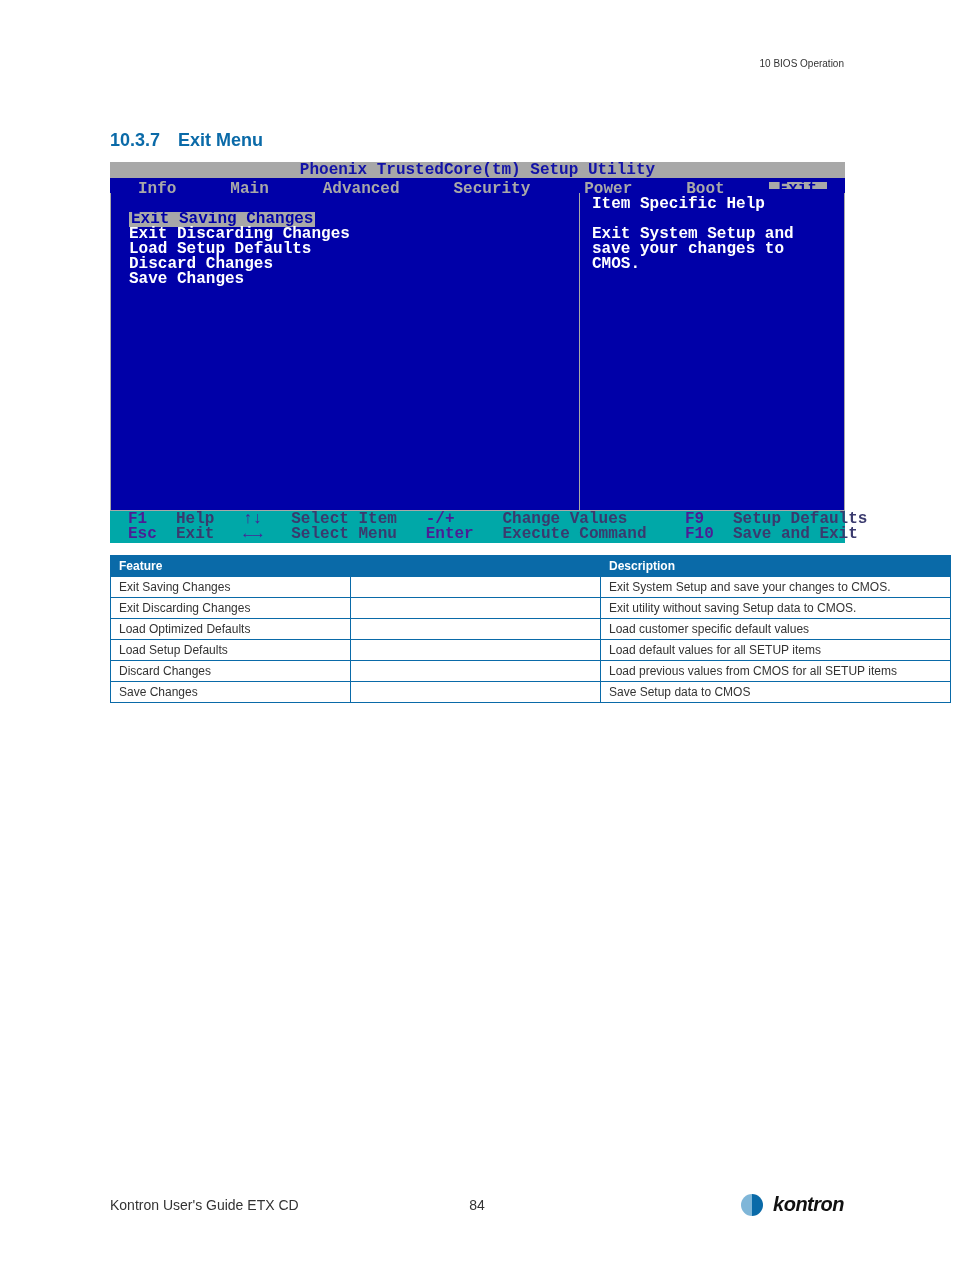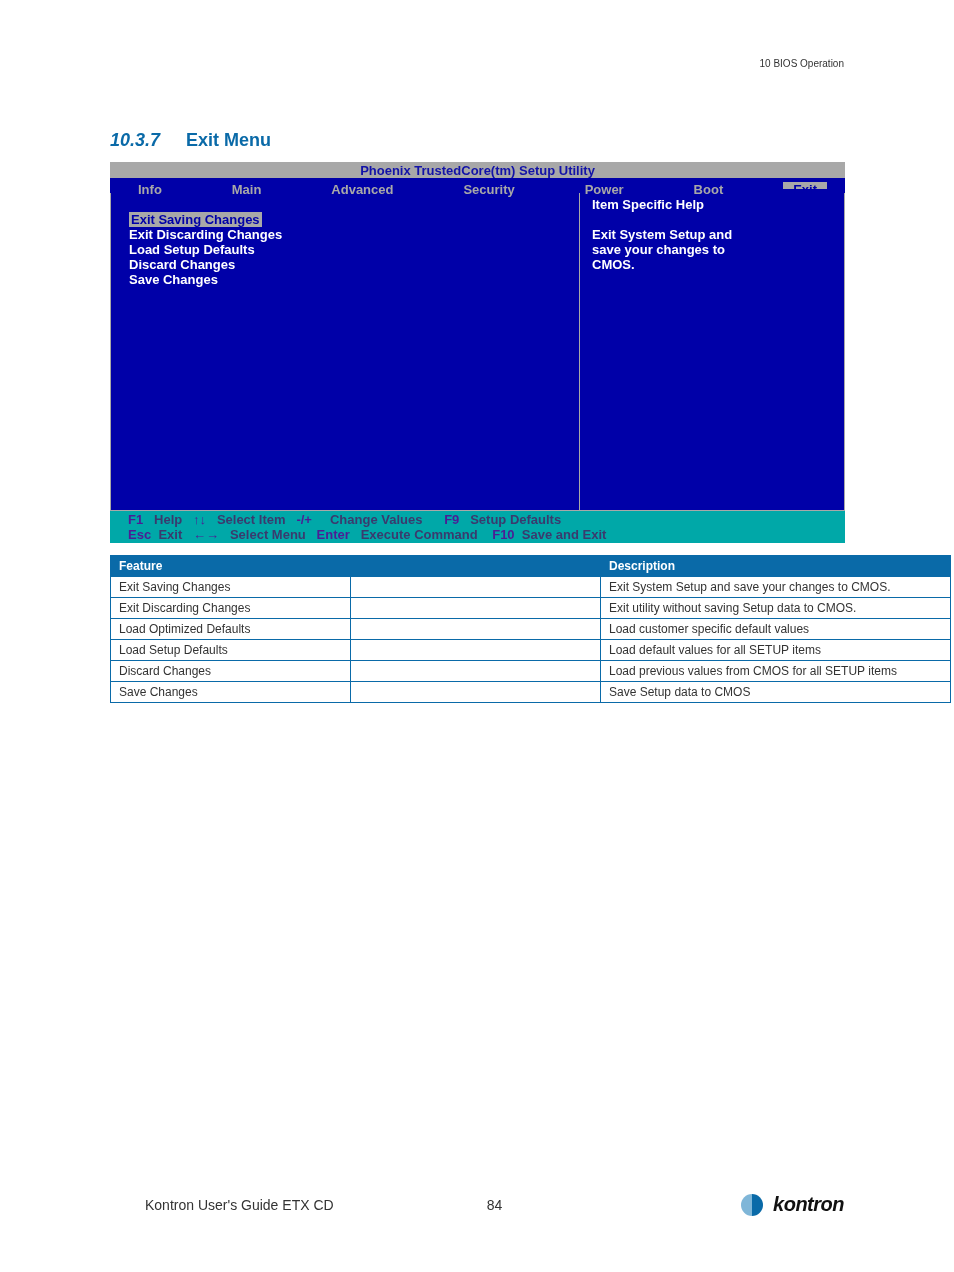--- a/index.html
+++ b/index.html
@@ -19,31 +19,31 @@
     color: #333;
   }
   .section-heading {
     position: absolute;
     top: 130px;
     left: 110px;
     font-size: 18px;
     font-weight: 700;
     color: #0a6aa8;
   }
-  .section-heading .num { margin-right: 26px; font-style: italic; }
+  .section-heading .num { margin-right: 18px; }
 
   
   .bios {
     position: absolute;
     top: 162px;
     left: 110px;
     width: 735px;
     height: 380px;
-    font-family: Liberation Sans, sans-serif;
-    font-size: 13px;
+    font-family: Liberation Mono, monospace;
+    font-size: 16px;
     font-weight: 700;
   }
   .bios-top {
     background: #a8a8a8;
     text-align: center;
     color: #1212a8;
     line-height: 15px;
     padding-top: 1px;
   }
   .bios-tabs {
@@ -120,21 +120,20 @@
   .page-footer {
     position: absolute;
     bottom: 56px;
     left: 110px;
     right: 110px;
     display: flex;
     align-items: center;
     justify-content: space-between;
     font-size: 14px;
     color: #333;
-    margin-left: 35px;
   }
   .page-footer .pn { position: absolute; left: 50%; transform: translateX(-50%); }
   .logo { display: flex; align-items: center; gap: 10px; }
   .logo-swirl {
     width: 22px; height: 22px; position: relative;
   }
   .logo-swirl::before {
     content: ""; position: absolute; inset: 0;
     border-radius: 50%;
     background: conic-gradient(#0a6aa8 0 180deg, #7fb6d8 180deg 360deg);

